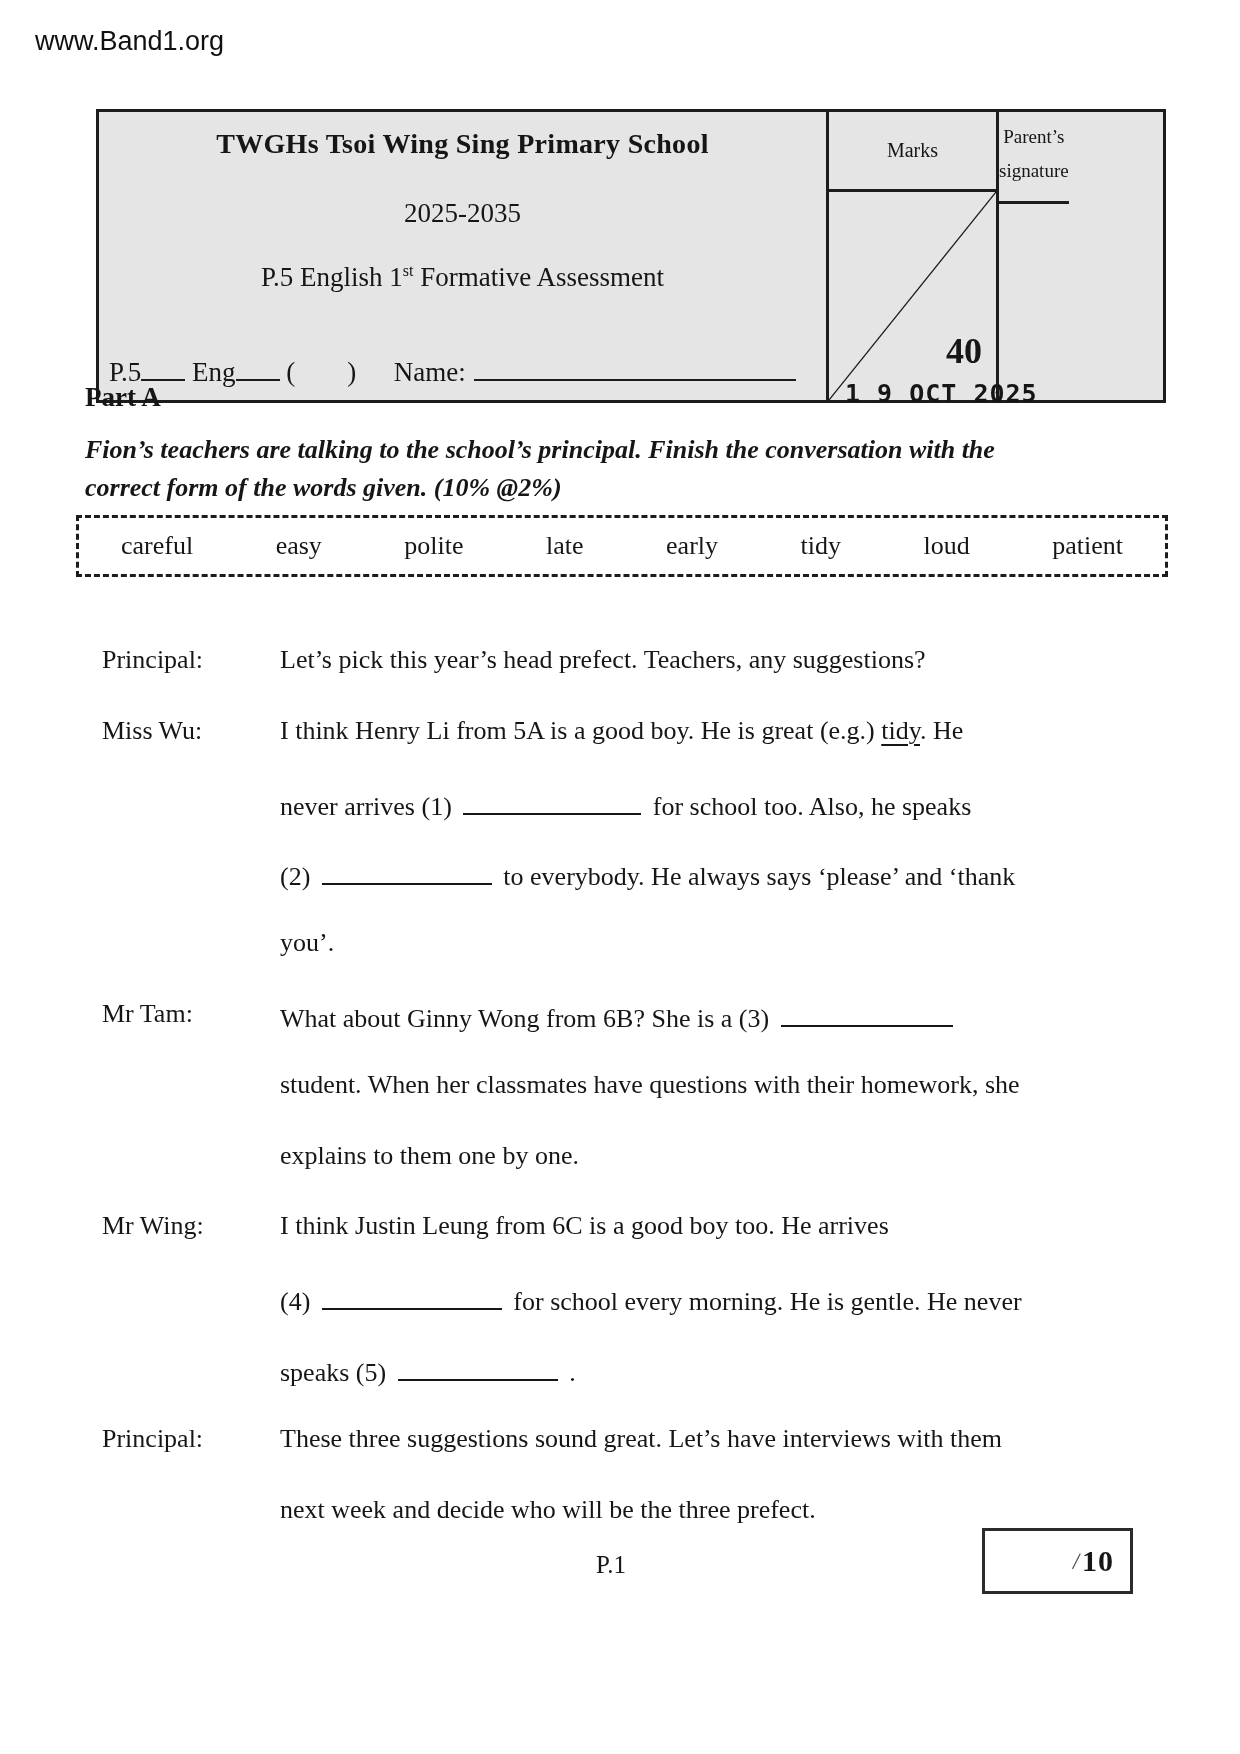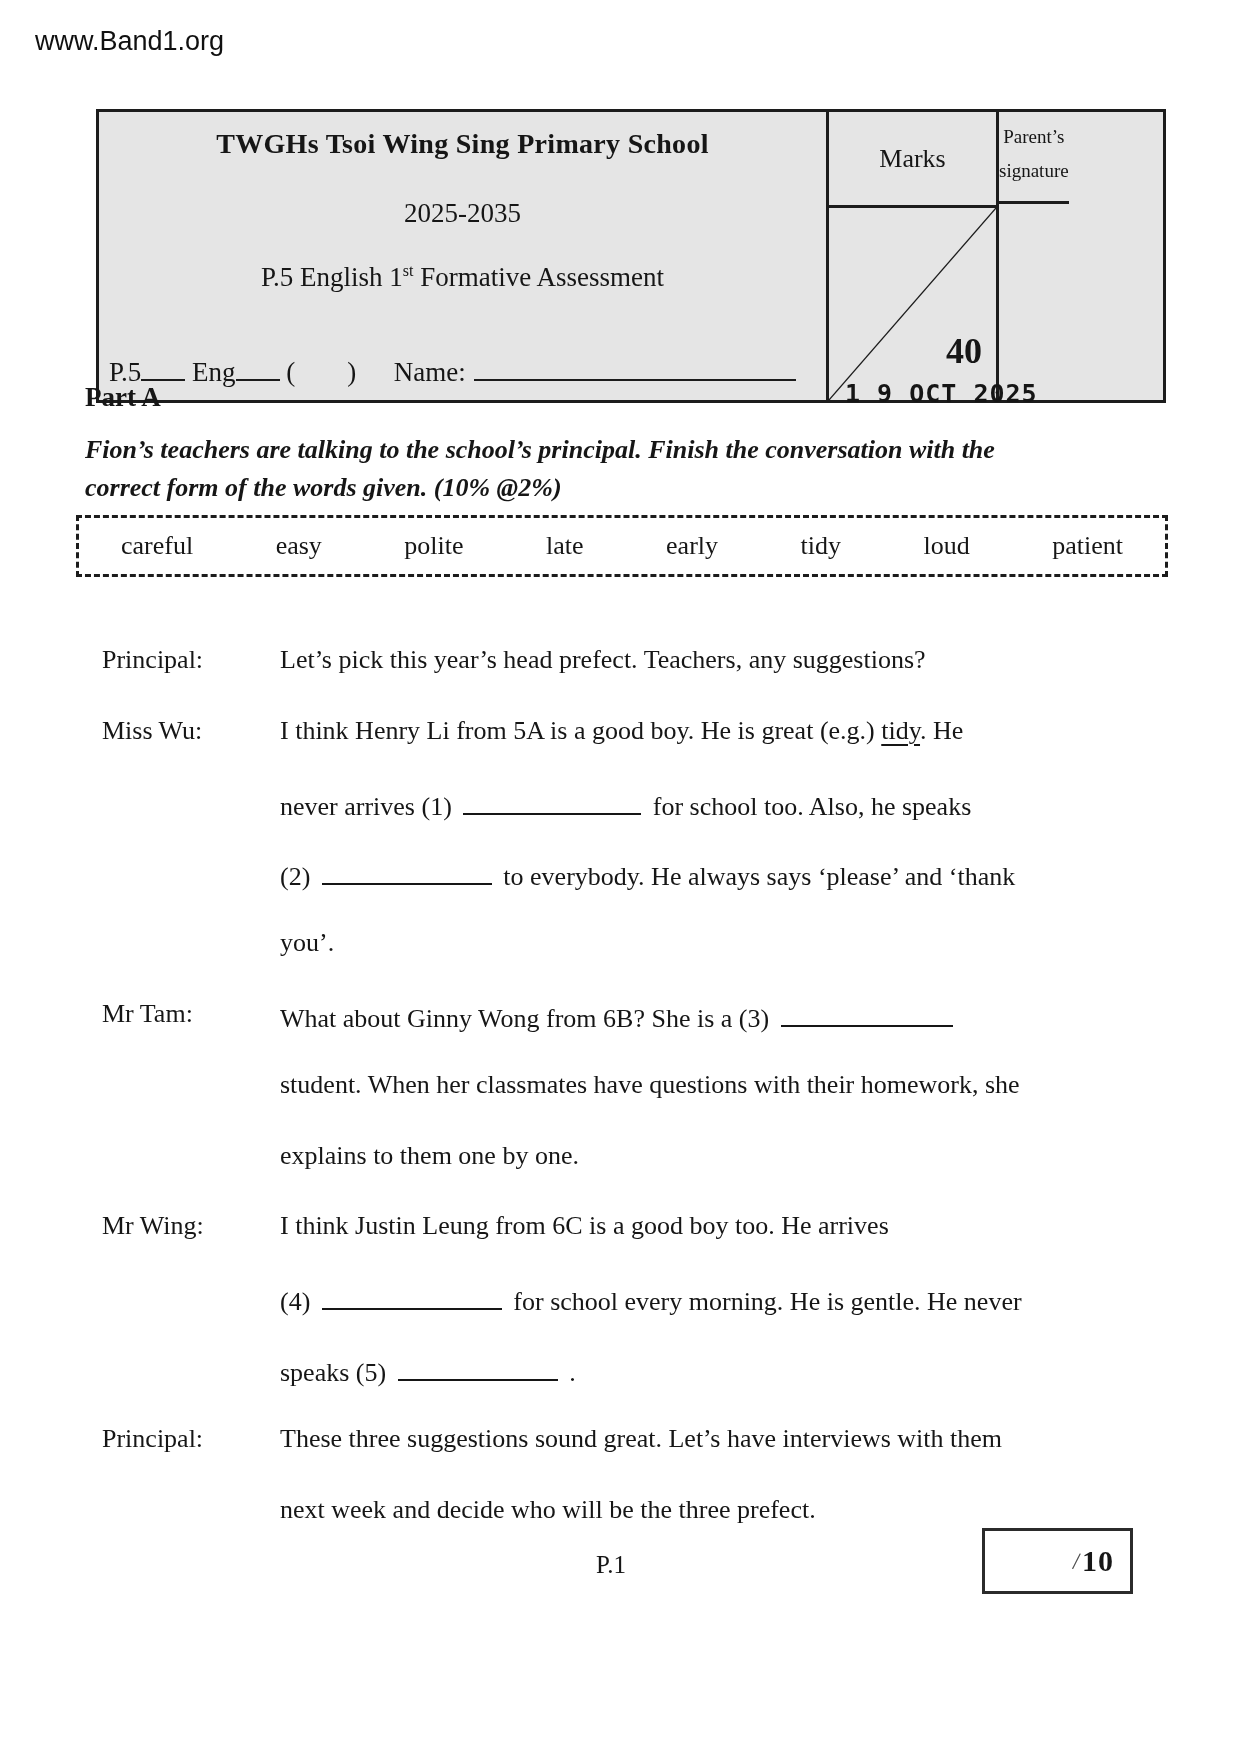--- a/index.html
+++ b/index.html
@@ -17,21 +17,21 @@
   .cell-main{width:730px;position:relative;border-right:3px solid #1c1c1c;box-sizing:border-box;}
   .school-name{position:absolute;top:16px;left:0;width:100%;text-align:center;font-weight:bold;font-size:28px;letter-spacing:.3px;}
   .school-year{position:absolute;top:86px;left:0;width:100%;text-align:center;font-size:27px;}
   .assessment{position:absolute;top:150px;left:0;width:100%;text-align:center;font-size:27px;}
   .assessment sup{font-size:16px;}
   .class-line{position:absolute;left:10px;bottom:12px;font-size:27px;white-space:nowrap;}
   .cblank{display:inline-block;width:44px;height:1em;border-bottom:2px solid #1c1c1c;vertical-align:baseline;}
   .pgap{display:inline-block;width:52px;height:1em;vertical-align:baseline;}
   .nblank{display:inline-block;width:322px;height:1em;border-bottom:2px solid #1c1c1c;vertical-align:baseline;margin-left:8px;}
   .cell-marks{width:170px;border-right:3px solid #1c1c1c;box-sizing:border-box;display:flex;flex-direction:column;}
-  .marks-head{height:96px;border-bottom:3px solid #1c1c1c;box-sizing:border-box;display:flex;align-items:center;justify-content:center;font-size:26px;}
+  .marks-head{height:80px;border-bottom:3px solid #1c1c1c;box-sizing:border-box;display:flex;align-items:center;justify-content:center;font-size:20px;}
   .marks-body{flex:1;position:relative;}
   .marks-body svg{position:absolute;left:0;top:0;width:100%;height:100%;}
   .total-marks{position:absolute;right:14px;bottom:28px;font-size:36px;font-weight:bold;}
   .cell-parent{flex:1;display:flex;flex-direction:row;}
   .parent-head{height:92px;border-bottom:3px solid #1c1c1c;box-sizing:border-box;text-align:center;font-size:19px;padding-top:8px;line-height:34px;}
   .parent-body{flex:1;}
   
   .part-label{left:85px;top:382px;font-size:27px;font-weight:bold;}
   .date-stamp{left:845px;top:379px;font-family:"DejaVu Sans Mono",monospace;font-size:25px;font-weight:600;letter-spacing:1px;color:#151515;}
   

